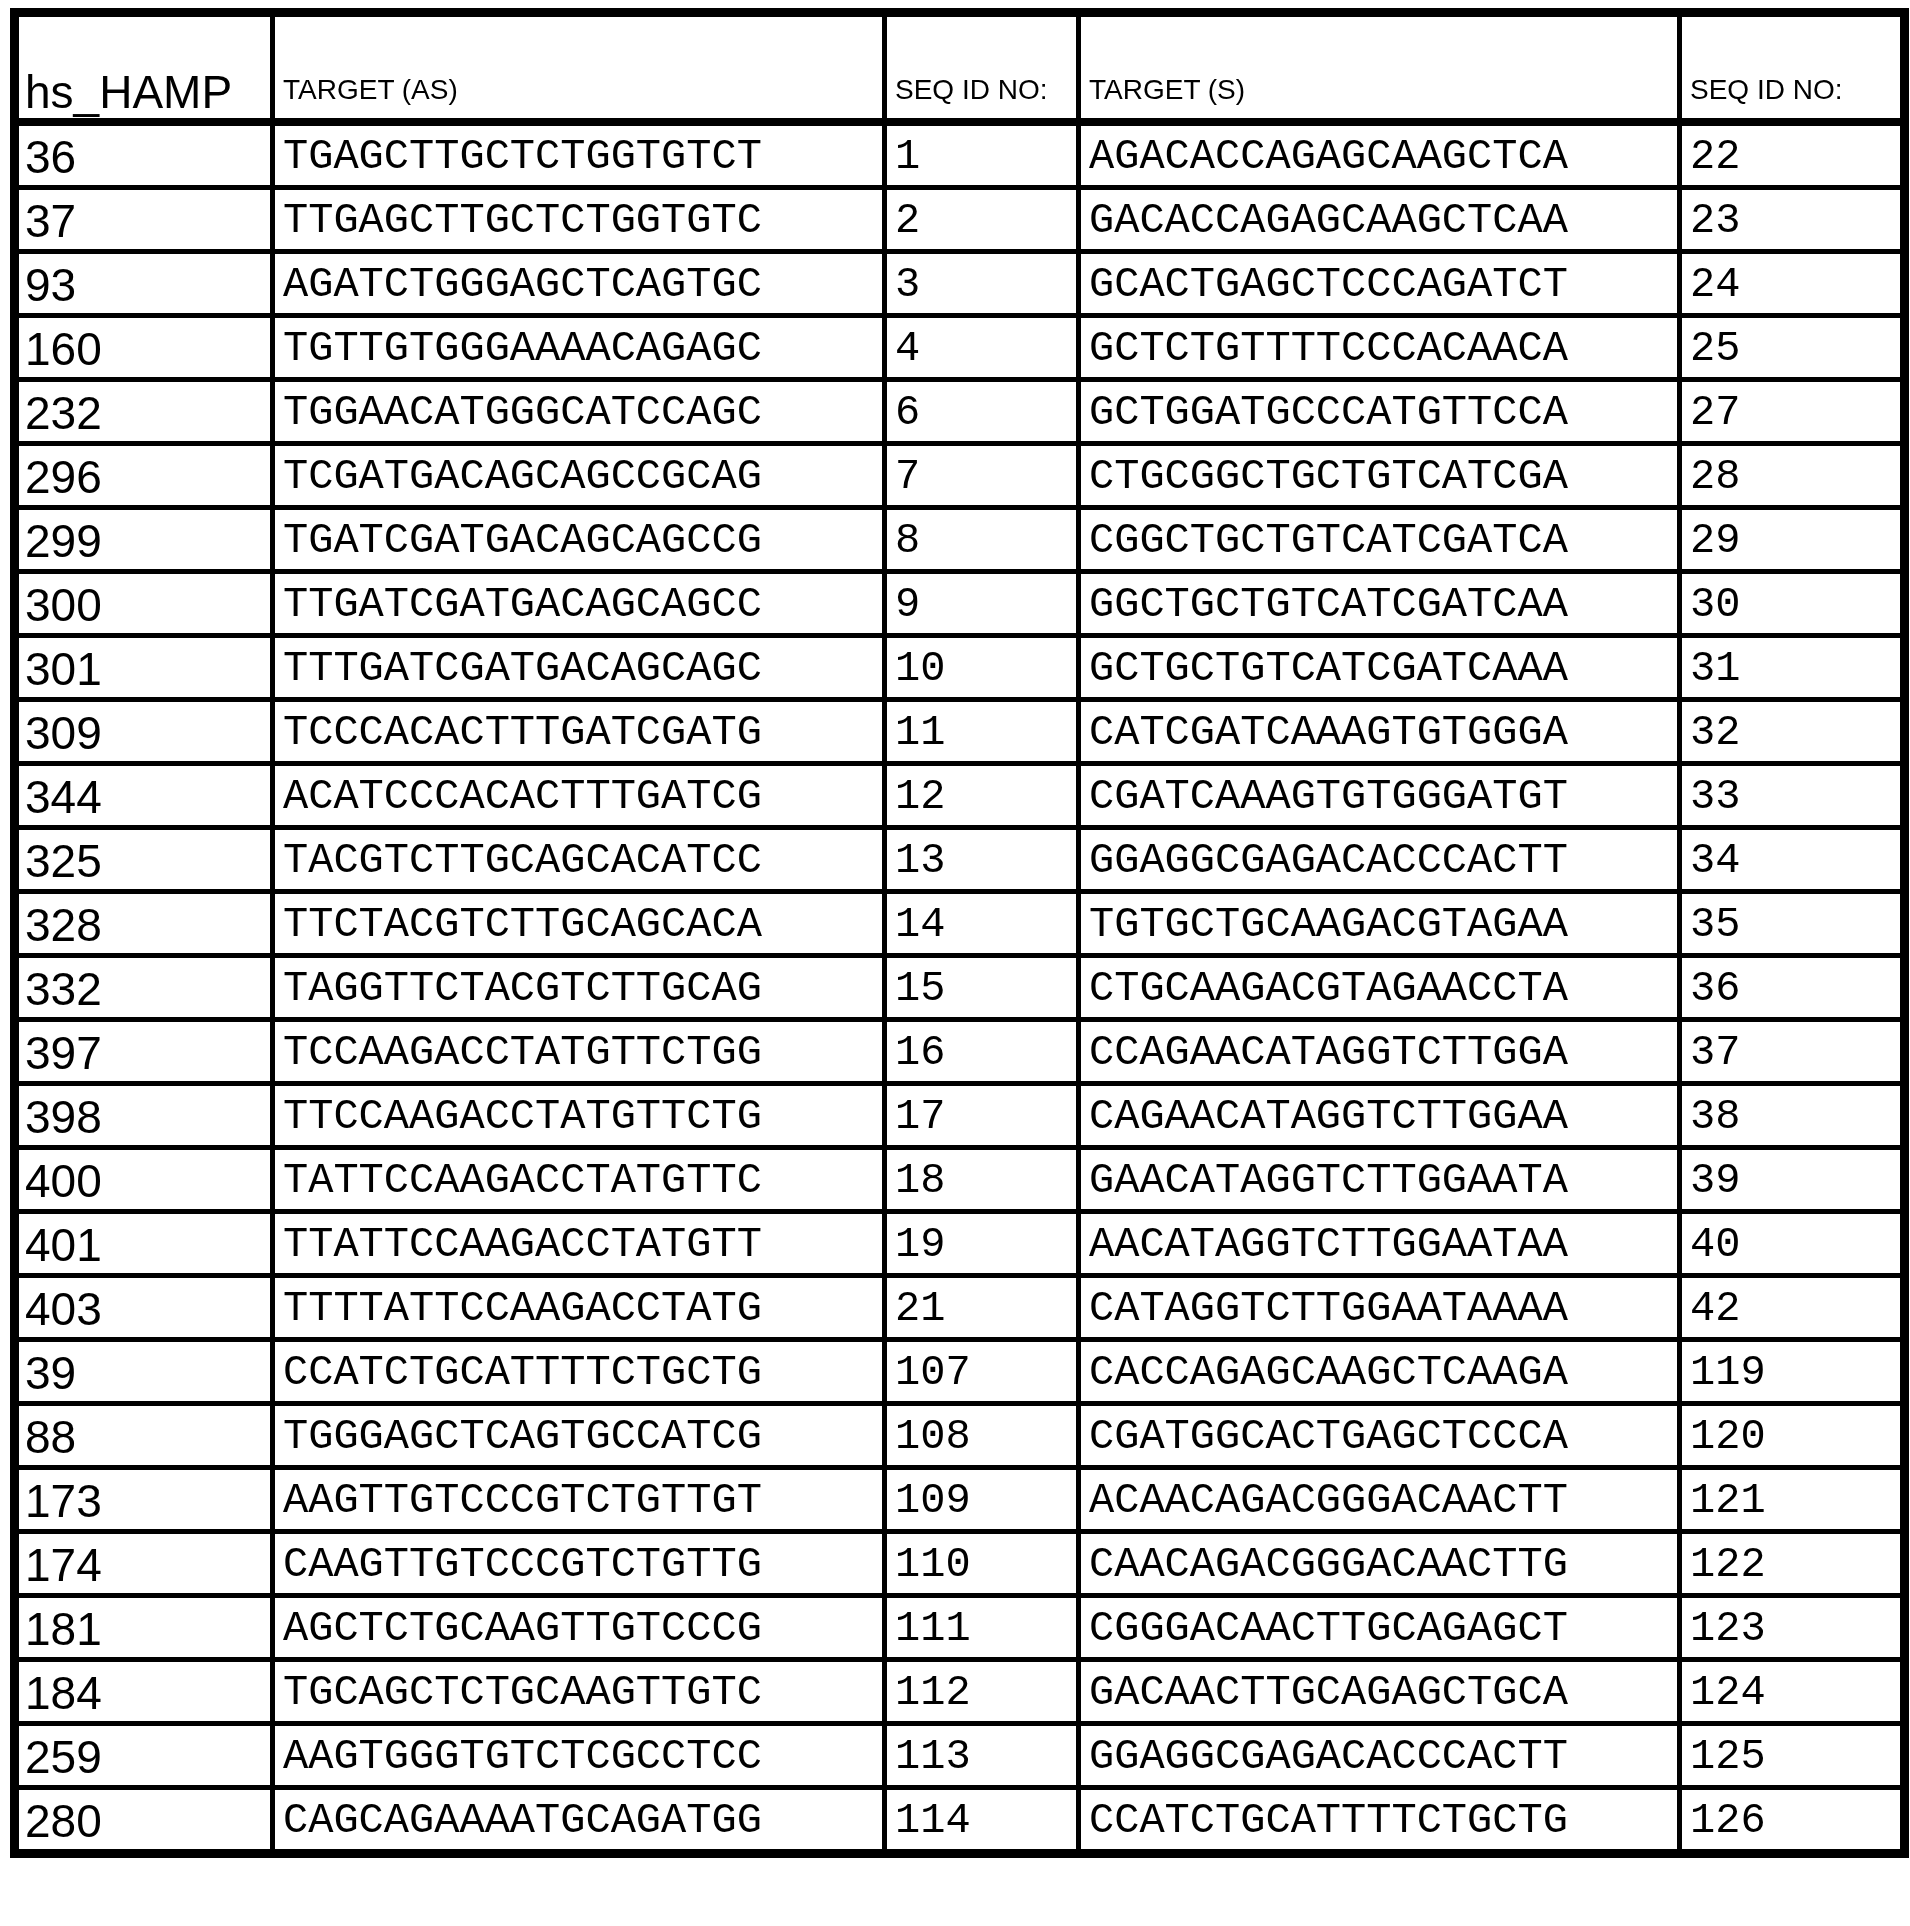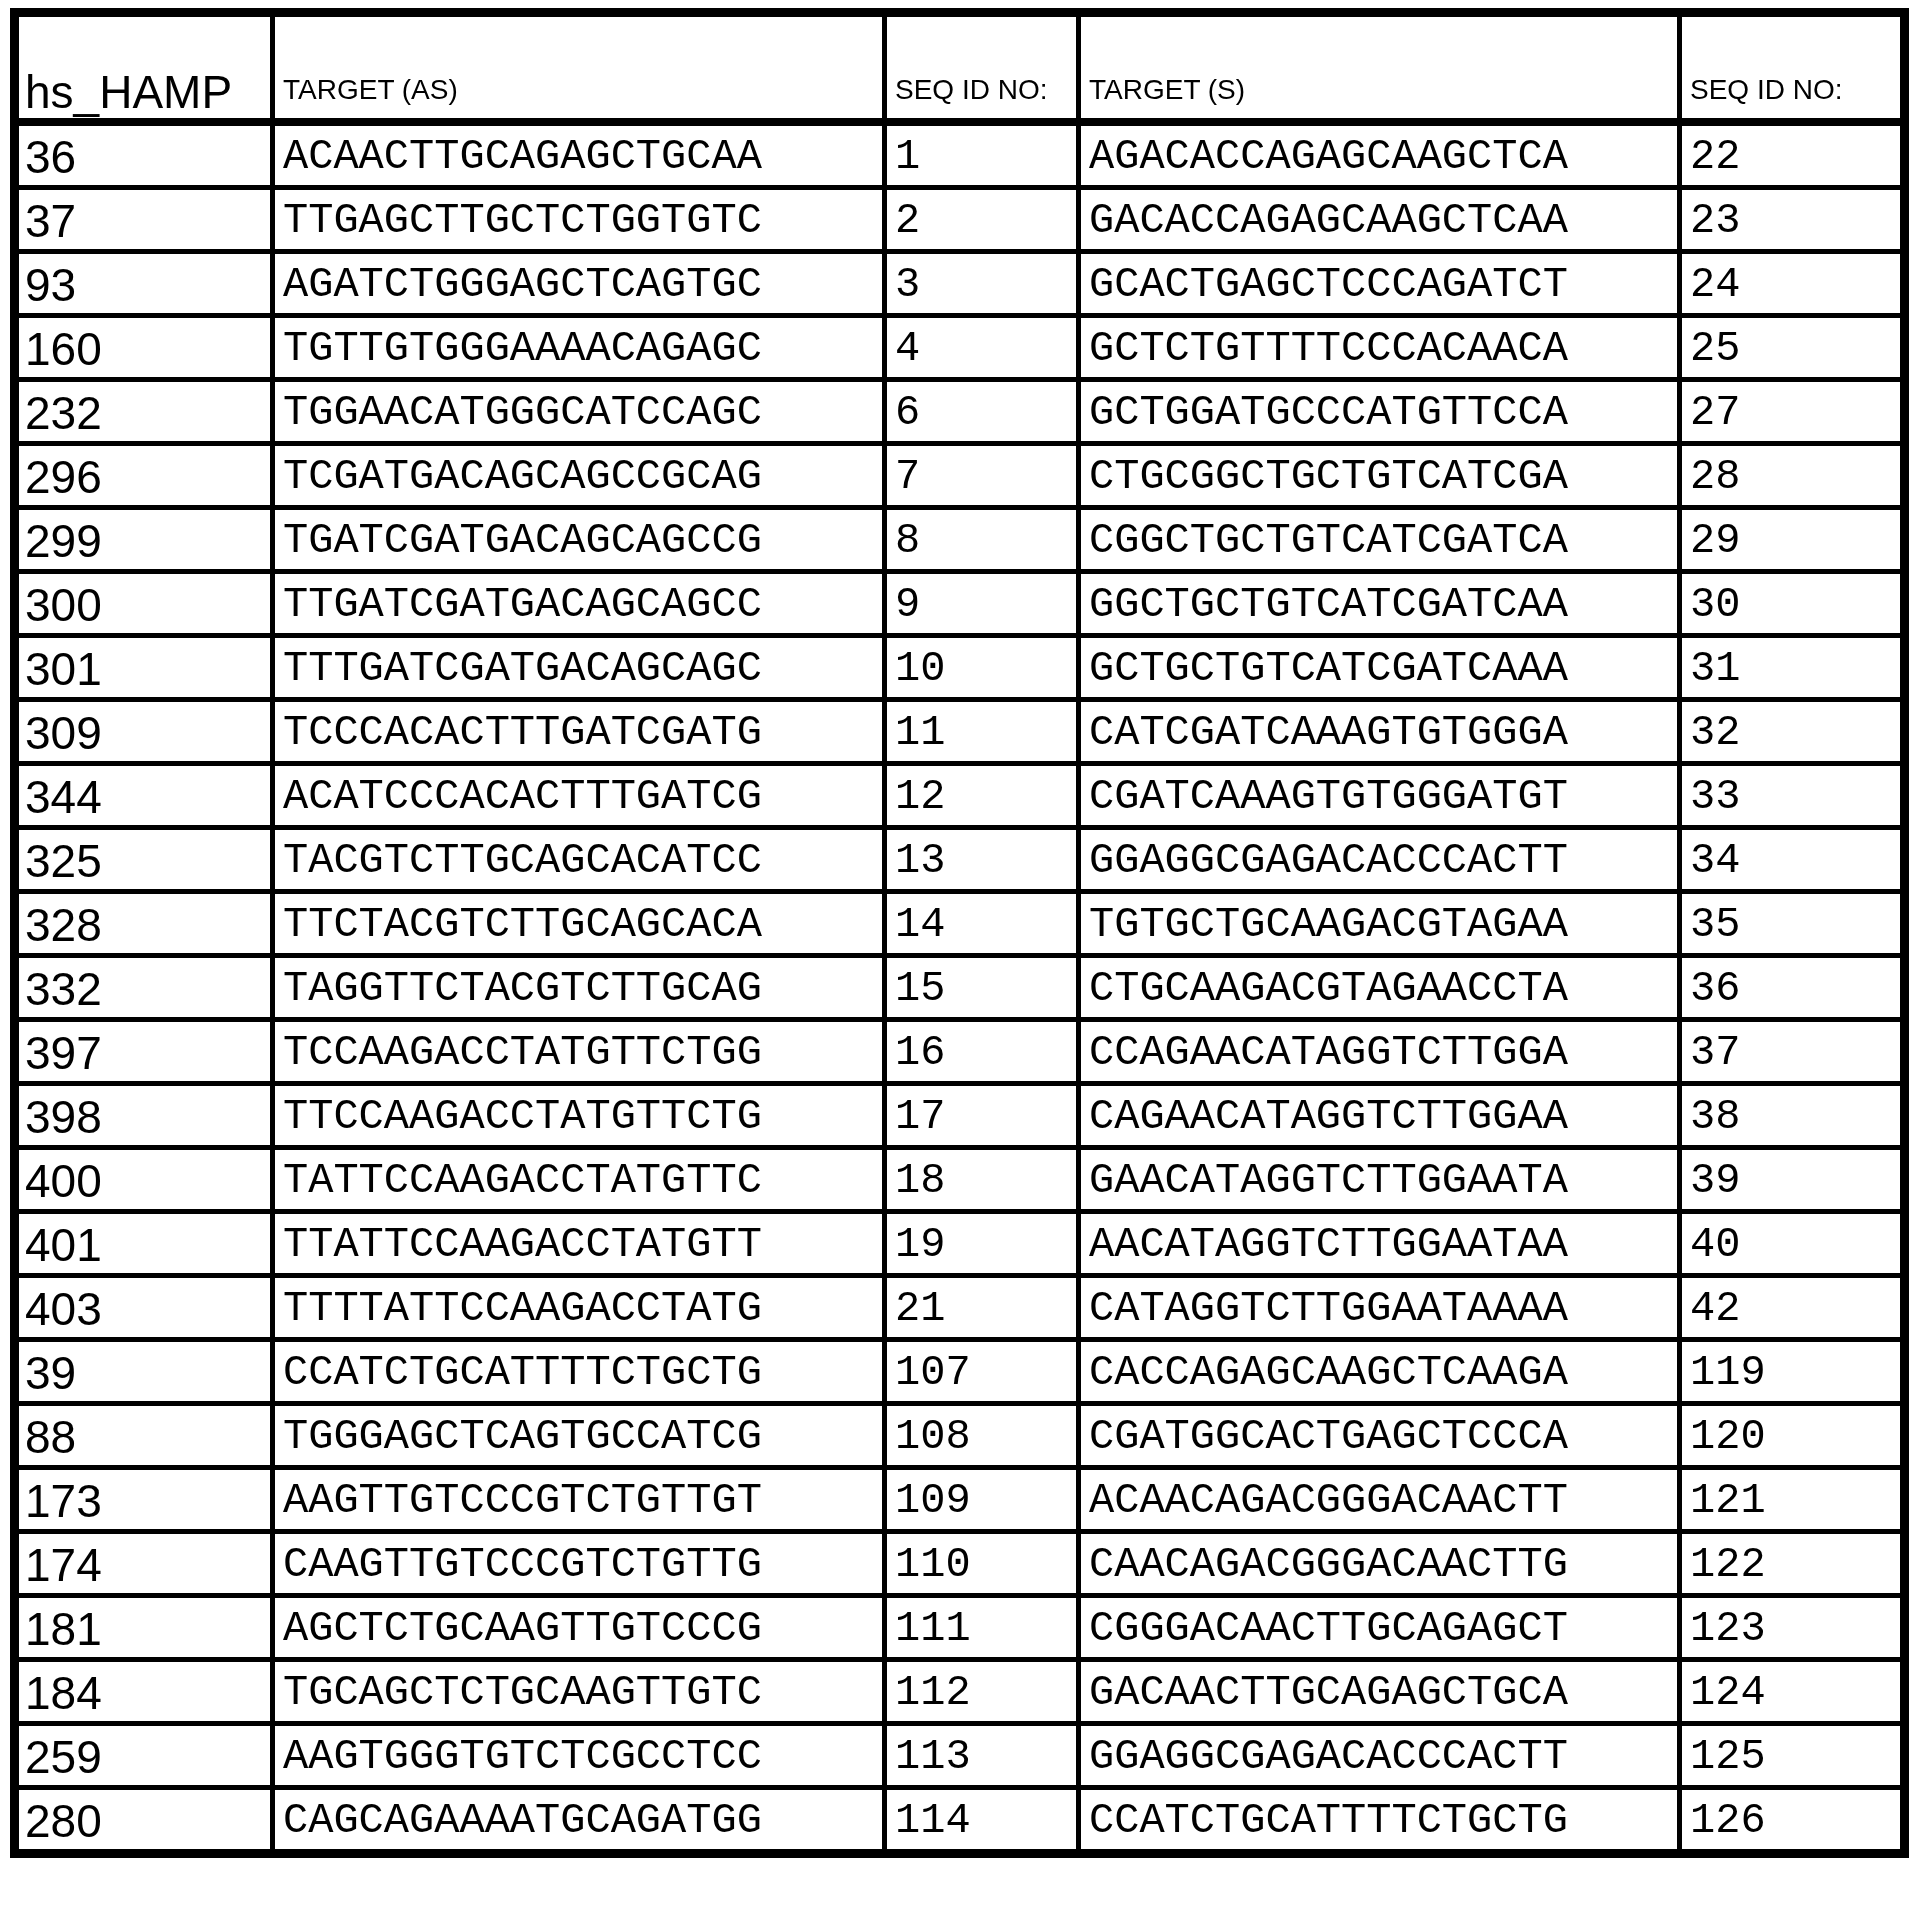--- a/index.html
+++ b/index.html
@@ -80,21 +80,21 @@
         <th class="col-hamp">hs_HAMP</th>
         <th class="col-seq">TARGET (AS)</th>
         <th class="col-id">SEQ ID NO:</th>
         <th class="col-seq">TARGET (S)</th>
         <th class="col-id">SEQ ID NO:</th>
       </tr>
     </thead>
     <tbody>
         <tr>
           <td class="col-hamp">36</td>
-          <td class="col-seq">ACAACTTGCAGAGCTGCAA</td>
+          <td class="col-seq">TGAGCTTGCTCTGGTGTCT</td>
           <td class="col-id">1</td>
           <td class="col-seq">AGACACCAGAGCAAGCTCA</td>
           <td class="col-id">22</td>
         </tr>
         <tr>
           <td class="col-hamp">37</td>
           <td class="col-seq">TTGAGCTTGCTCTGGTGTC</td>
           <td class="col-id">2</td>
           <td class="col-seq">GACACCAGAGCAAGCTCAA</td>
           <td class="col-id">23</td>

